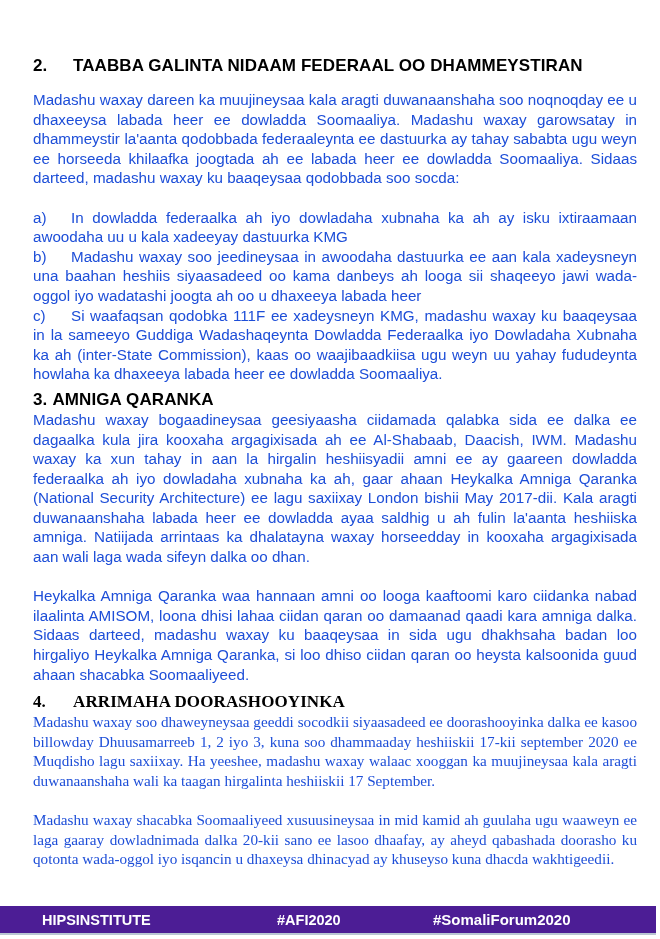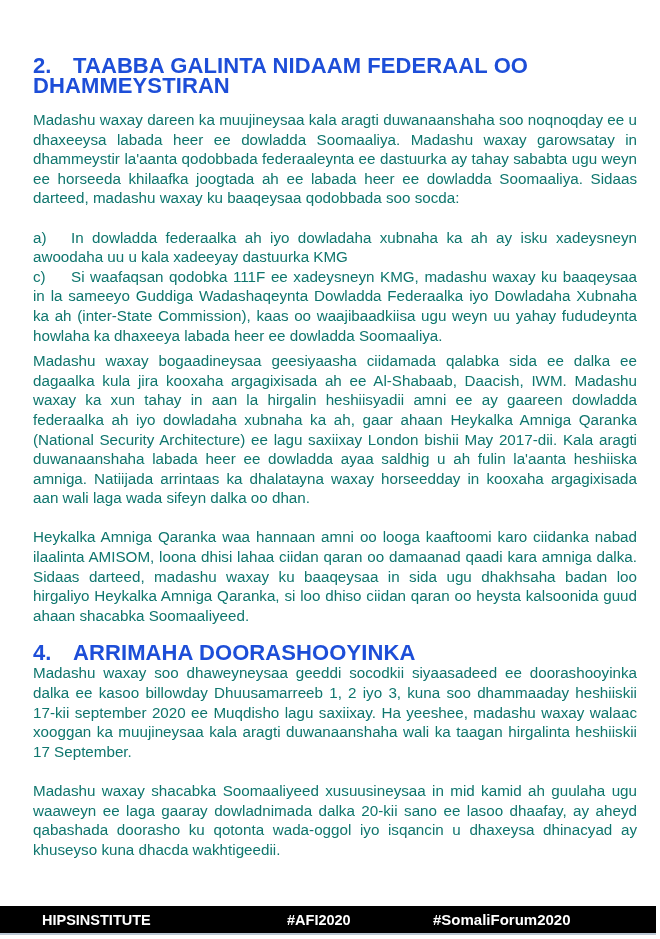--- a/index.html
+++ b/index.html
@@ -2,60 +2,64 @@
 <html><head>
   <meta charset="utf-8">
   <style>
     html, body { margin:0; padding:0; }
     body {
       width:660px; height:939px; background:#ffffff; position:relative; overflow:hidden;
       font-family: "Liberation Sans", sans-serif; color:#2b2b2b;
     }
     .page { position:absolute; left:33px; top:56px; width:604px; }
     h2 {
-      margin:0; font-size:22px; font-weight:bold; color:#1d4ed8; letter-spacing:0.1px;
+      margin:0; font-size:17px; font-weight:bold; color:#000000; letter-spacing:0.1px;
       line-height:20px;
     }
     h2 .num { display:inline-block; width:40px; }
     h2 .num.tight { width:auto; margin-right:5px; }
     p {
-      margin:0; font-size:15.2px; line-height:19.6px; text-align:justify; color:#0f766e;
+      margin:0; font-size:15.2px; line-height:19.6px; text-align:justify; color:#1d4ed8;
     }
     .gap-head { height:14px; }
     .gap-para { height:19.6px; }
     .item .mark { display:inline-block; width:38px; }
     .sec3 { margin-top:4px; }
-    .sec4 { margin-top:18px; }
+    .sec4 { margin-top:8px;font-family:Liberation Serif, serif; }
     .footer {
       position:absolute; left:0; top:906px; width:656px; height:27px;
-      background:#000000; border-bottom:2px solid #b9c6d2;
+      background:#4c1d95; border-bottom:2px solid #b9c6d2;
       display:flex; align-items:center; color:#ffffff; font-weight:bold; font-size:14.5px;
     }
     .footer span { position:absolute; }
     .f1 { left:42px; }
-    .f2 { left:287px; }
+    .f2 { left:277px; }
     .f3 { left:433px; font-size:15px; }
   </style>
 </head>
 <body>
 
 <div class="page">
 
   <section>
     <h2>
       <span class="num">2.</span><span>TAABBA GALINTA NIDAAM FEDERAAL OO DHAMMEYSTIRAN</span>
     </h2>
     <div class="gap-head"></div>
     <p>Madashu waxay dareen ka muujineysaa kala aragti duwanaanshaha soo noqnoqday ee u dhaxeeysa labada heer ee dowladda Soomaaliya. Madashu waxay garowsatay in dhammeystir la'aanta qodobbada federaaleynta ee dastuurka ay tahay sababta ugu weyn ee horseeda khilaafka joogtada ah ee labada heer ee dowladda Soomaaliya. Sidaas darteed, madashu waxay ku baaqeysaa qodobbada soo socda:</p>
     <div class="gap-para"></div>
-    <p class="item"><span class="mark">a)</span><span>In dowladda federaalka ah iyo dowladaha xubnaha ka ah ay isku xadeysneyn awoodaha uu u kala xadeeyay dastuurka KMG</span></p>
+    <p class="item"><span class="mark">a)</span><span>In dowladda federaalka ah iyo dowladaha xubnaha ka ah ay isku ixtiraamaan awoodaha uu u kala xadeeyay dastuurka KMG</span></p>
+    <p class="item"><span class="mark">b)</span><span>Madashu waxay soo jeedineysaa in awoodaha dastuurka ee aan kala xadeysneyn una baahan heshiis siyaasadeed oo kama danbeys ah looga sii shaqeeyo jawi wada-oggol iyo wadatashi joogta ah oo u dhaxeeya labada heer</span></p>
     <p class="item"><span class="mark">c)</span><span>Si waafaqsan qodobka 111F ee xadeysneyn KMG, madashu waxay ku baaqeysaa in la sameeyo Guddiga Wadashaqeynta Dowladda Federaalka iyo Dowladaha Xubnaha ka ah (inter-State Commission), kaas oo waajibaadkiisa ugu weyn uu yahay fududeynta howlaha ka dhaxeeya labada heer ee dowladda Soomaaliya.</span></p>
   </section>
 
   <section class="sec3" style="margin-top:6px;">
+    <h2>
+      <span class="num tight">3.</span><span>AMNIGA QARANKA</span>
+    </h2>
     <p>Madashu waxay bogaadineysaa geesiyaasha ciidamada qalabka sida ee dalka ee dagaalka kula jira kooxaha argagixisada ah ee Al-Shabaab, Daacish, IWM. Madashu waxay ka xun tahay in aan la hirgalin heshiisyadii amni ee ay gaareen dowladda federaalka ah iyo dowladaha xubnaha ka ah, gaar ahaan Heykalka Amniga Qaranka (National Security Architecture) ee lagu saxiixay London bishii May 2017-dii. Kala aragti duwanaanshaha labada heer ee dowladda ayaa saldhig u ah fulin la'aanta heshiiska amniga. Natiijada arrintaas ka dhalatayna waxay horseedday in kooxaha argagixisada aan wali laga wada sifeyn dalka oo dhan.</p>
     <div class="gap-para"></div>
     <p>Heykalka Amniga Qaranka waa hannaan amni oo looga kaaftoomi karo ciidanka nabad ilaalinta AMISOM, loona dhisi lahaa ciidan qaran  oo damaanad qaadi kara amniga dalka. Sidaas darteed, madashu waxay ku baaqeysaa in sida ugu dhakhsaha badan loo hirgaliyo Heykalka Amniga Qaranka, si loo dhiso ciidan qaran oo heysta kalsoonida guud ahaan shacabka Soomaaliyeed.</p>
   </section>
 
   <section class="sec4">
     <h2>
       <span class="num">4.</span><span>ARRIMAHA DOORASHOOYINKA</span>
     </h2>
     <p>Madashu waxay soo dhaweyneysaa geeddi socodkii siyaasadeed ee doorashooyinka dalka ee kasoo billowday Dhuusamarreeb 1, 2 iyo 3, kuna soo dhammaaday heshiiskii 17-kii september 2020 ee Muqdisho lagu saxiixay. Ha yeeshee, madashu waxay walaac xooggan ka muujineysaa kala aragti duwanaanshaha wali ka taagan hirgalinta heshiiskii 17 September.</p>

